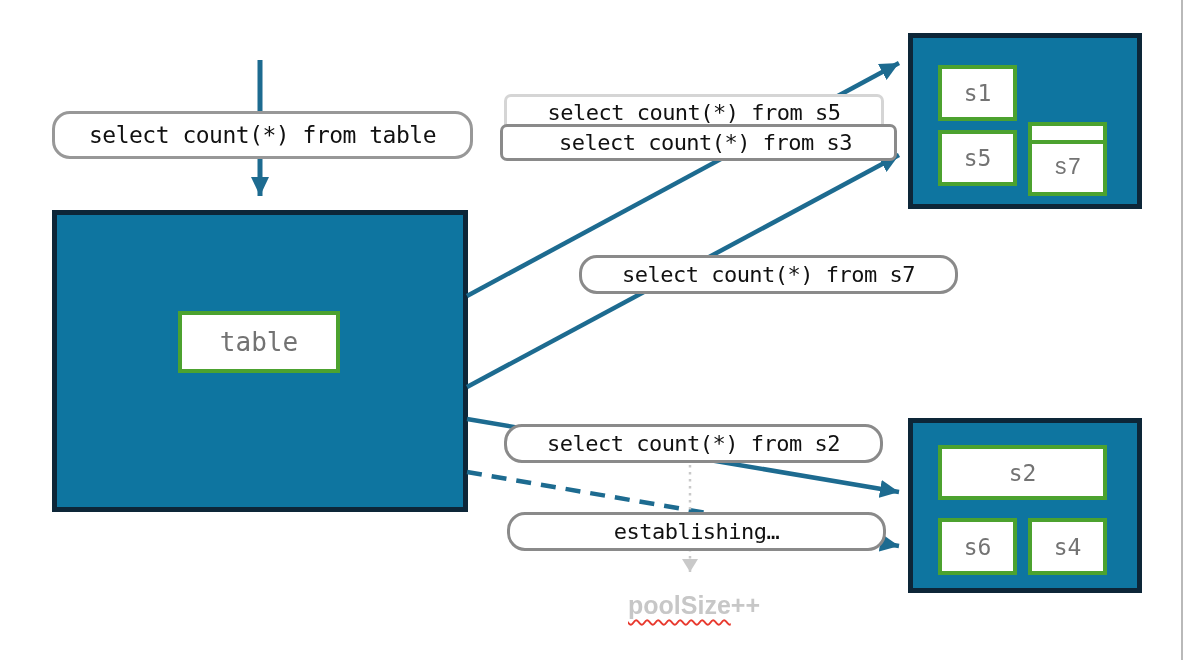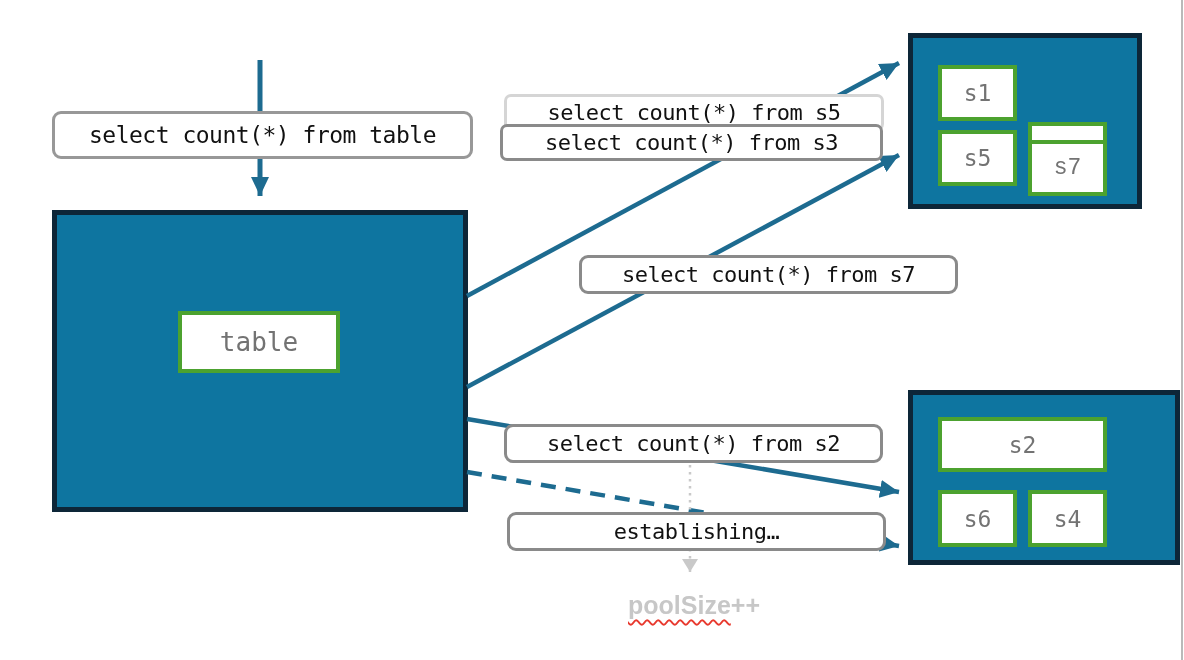--- a/index.html
+++ b/index.html
@@ -4,26 +4,26 @@
 <style>
   html,body{margin:0;padding:0;background:#fff;}
   #stage{
     position:relative;width:1184px;height:660px;background:#ffffff;
     overflow:hidden;font-family:"DejaVu Sans Mono","Liberation Mono",monospace;
   }
   .arrows{position:absolute;left:0;top:0;z-index:1;}
   
   .qlabel{
     position:absolute;z-index:2;background:#ffffff;
-    border:3px solid #8a8a8a;border-radius:9px;
+    border:3px solid #8a8a8a;border-radius:18px;
     display:flex;align-items:center;justify-content:center;
     font-size:22px;color:#111;white-space:nowrap;letter-spacing:-0.5px;
   }
   .qlabel.light{border-color:#d5d5d5;z-index:2;}
-  .qlabel.dark{z-index:3;}
+  .qlabel.dark{z-index:3;padding-left:14px;}
   
   .tealbox{
     position:absolute;background:#0e75a0;border:5px solid #0d2638;
     box-sizing:border-box;z-index:0;
   }
   .shard{
     position:absolute;background:#ffffff;border:4px solid #4ca22f;
     box-sizing:border-box;display:flex;align-items:center;justify-content:center;
     font-size:23px;color:#737373;
   }
@@ -104,21 +104,21 @@
       <span>s3</span>
     </div>
     <div class="shard" style="left:25px;top:92px;width:79px;height:56px;">
       <span>s5</span>
     </div>
     <div class="shard" style="left:115px;top:102px;width:79px;height:56px;font-family:Liberation Mono, monospace;">
       <span>s7</span>
     </div>
   </div>
 
-  <div class="tealbox" style="left:908px;top:390px;width:272px;height:175px;">
+  <div class="tealbox" style="left:908px;top:418px;width:234px;height:175px;">
     <div class="shard" style="left:25px;top:22px;width:169px;height:55px;">
       <span>s2</span>
     </div>
     <div class="shard" style="left:25px;top:95px;width:79px;height:57px;">
       <span>s6</span>
     </div>
     <div class="shard" style="left:115px;top:95px;width:79px;height:57px;">
       <span>s4</span>
     </div>
   </div>

